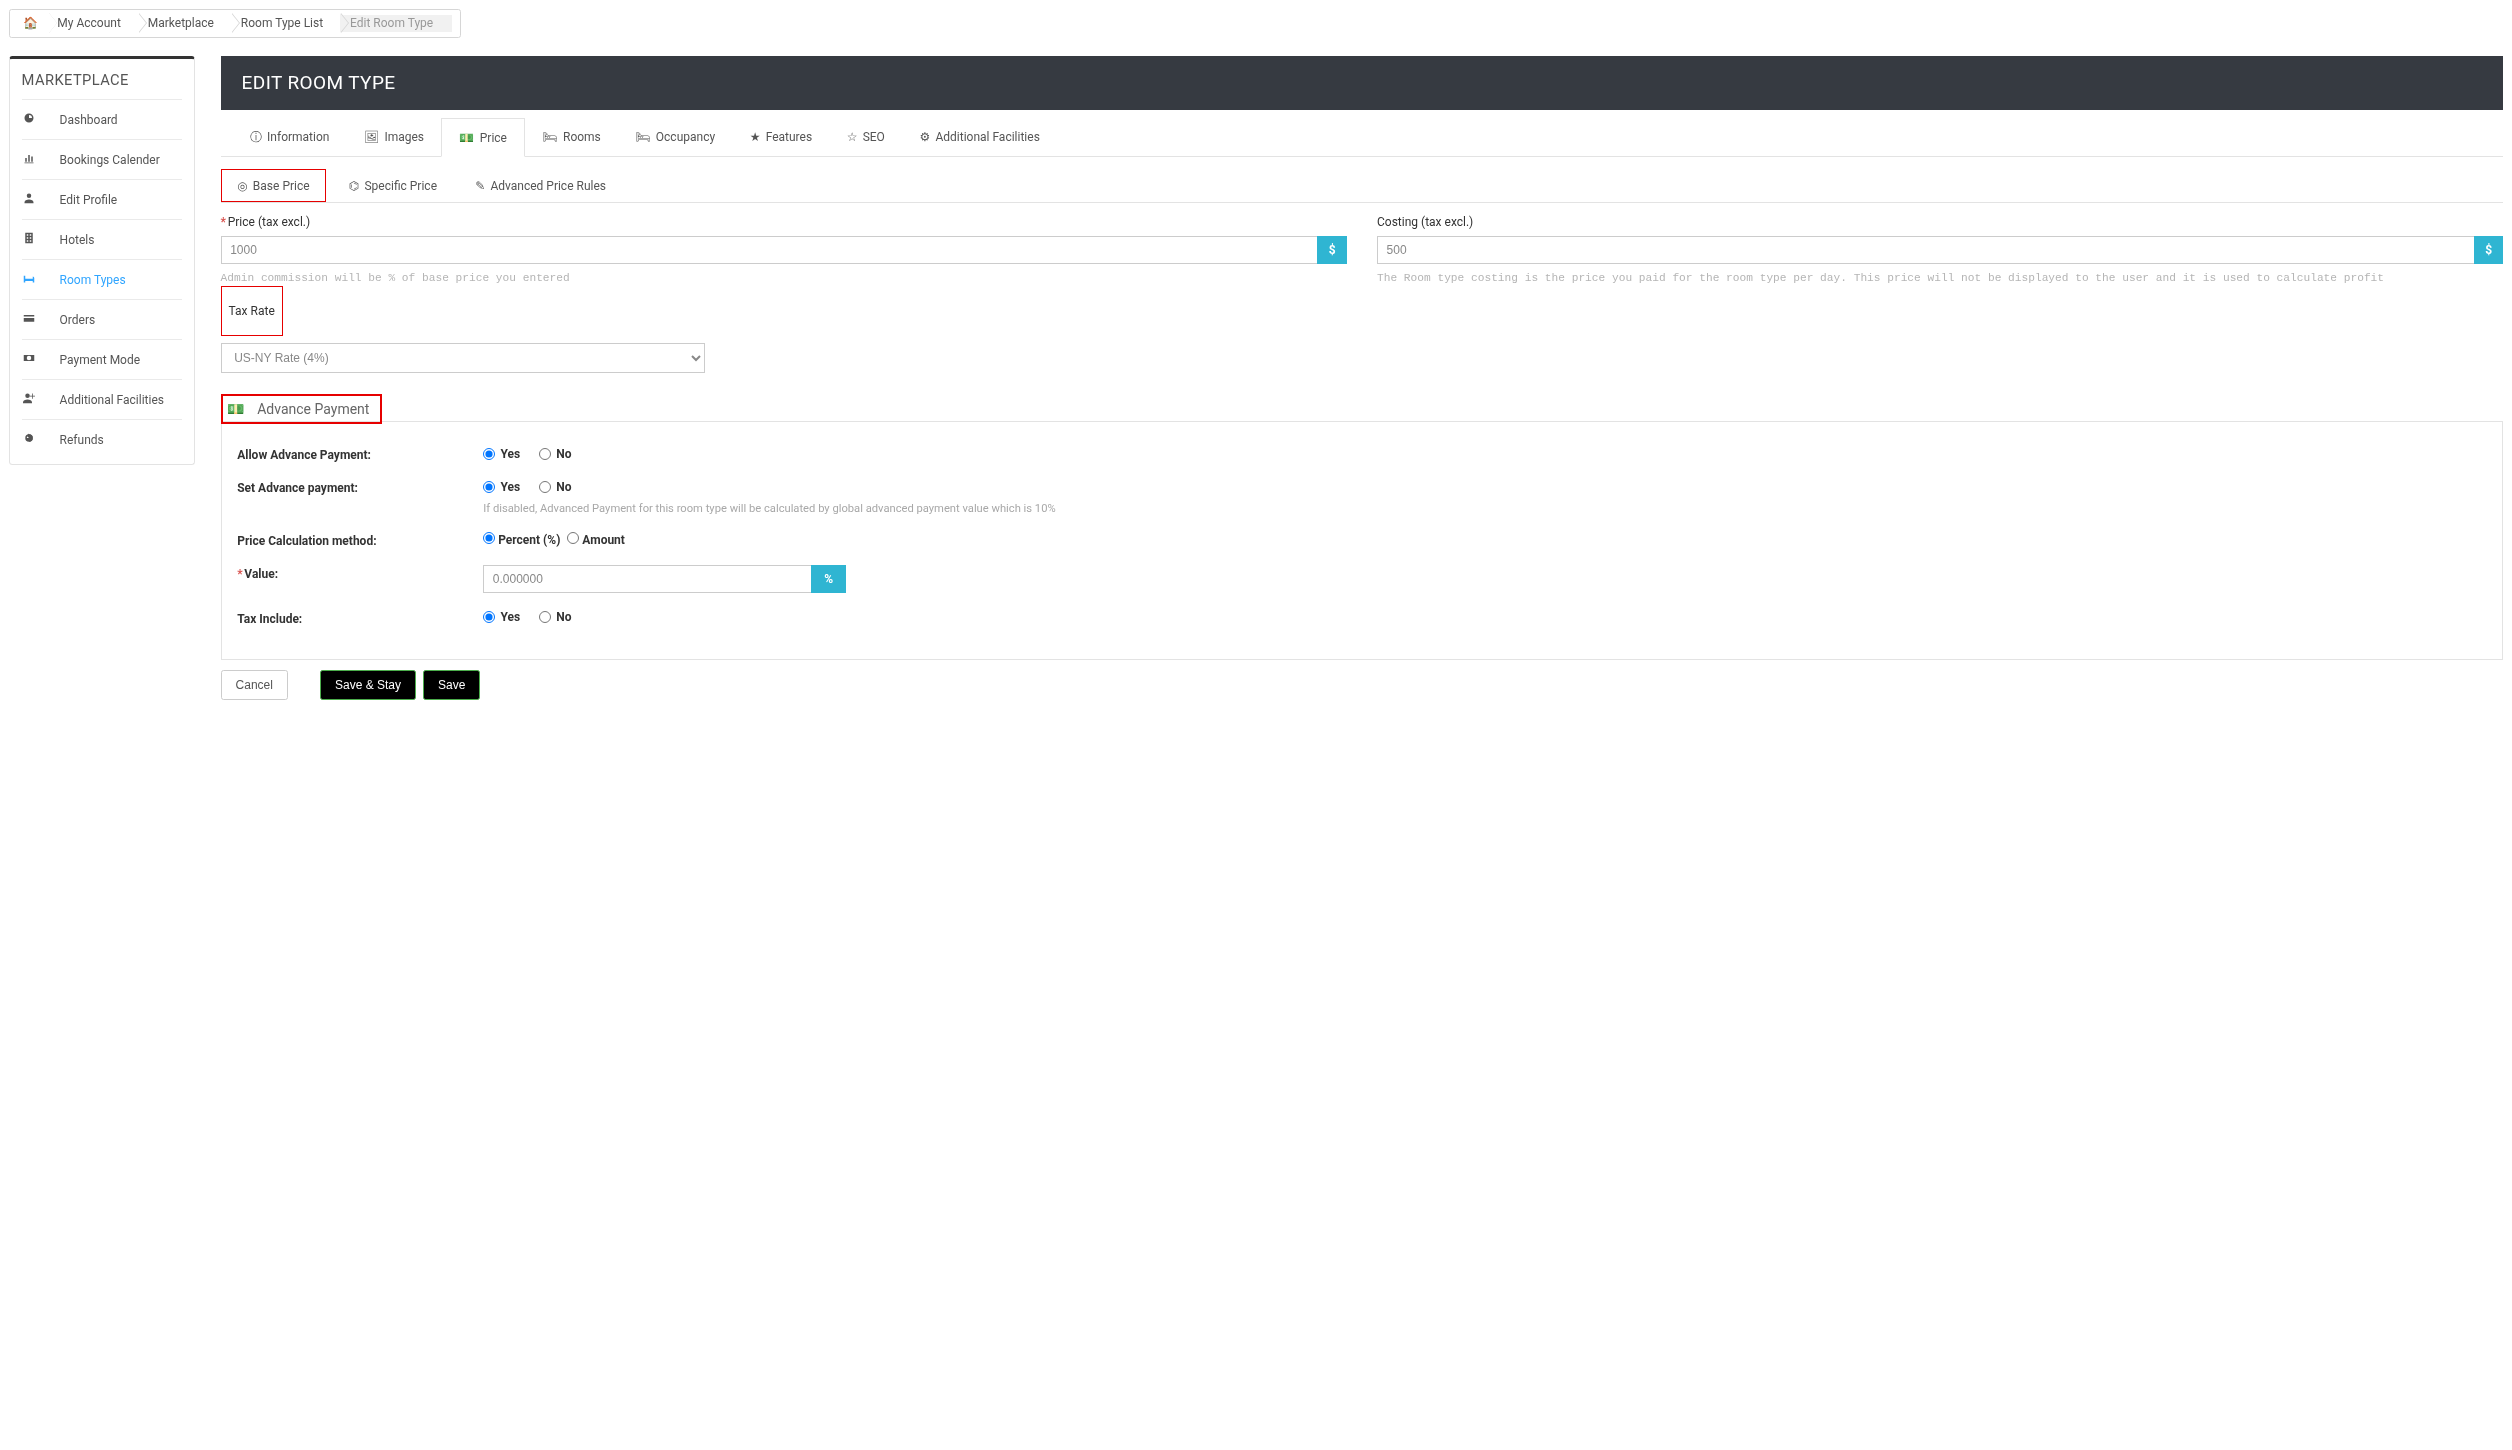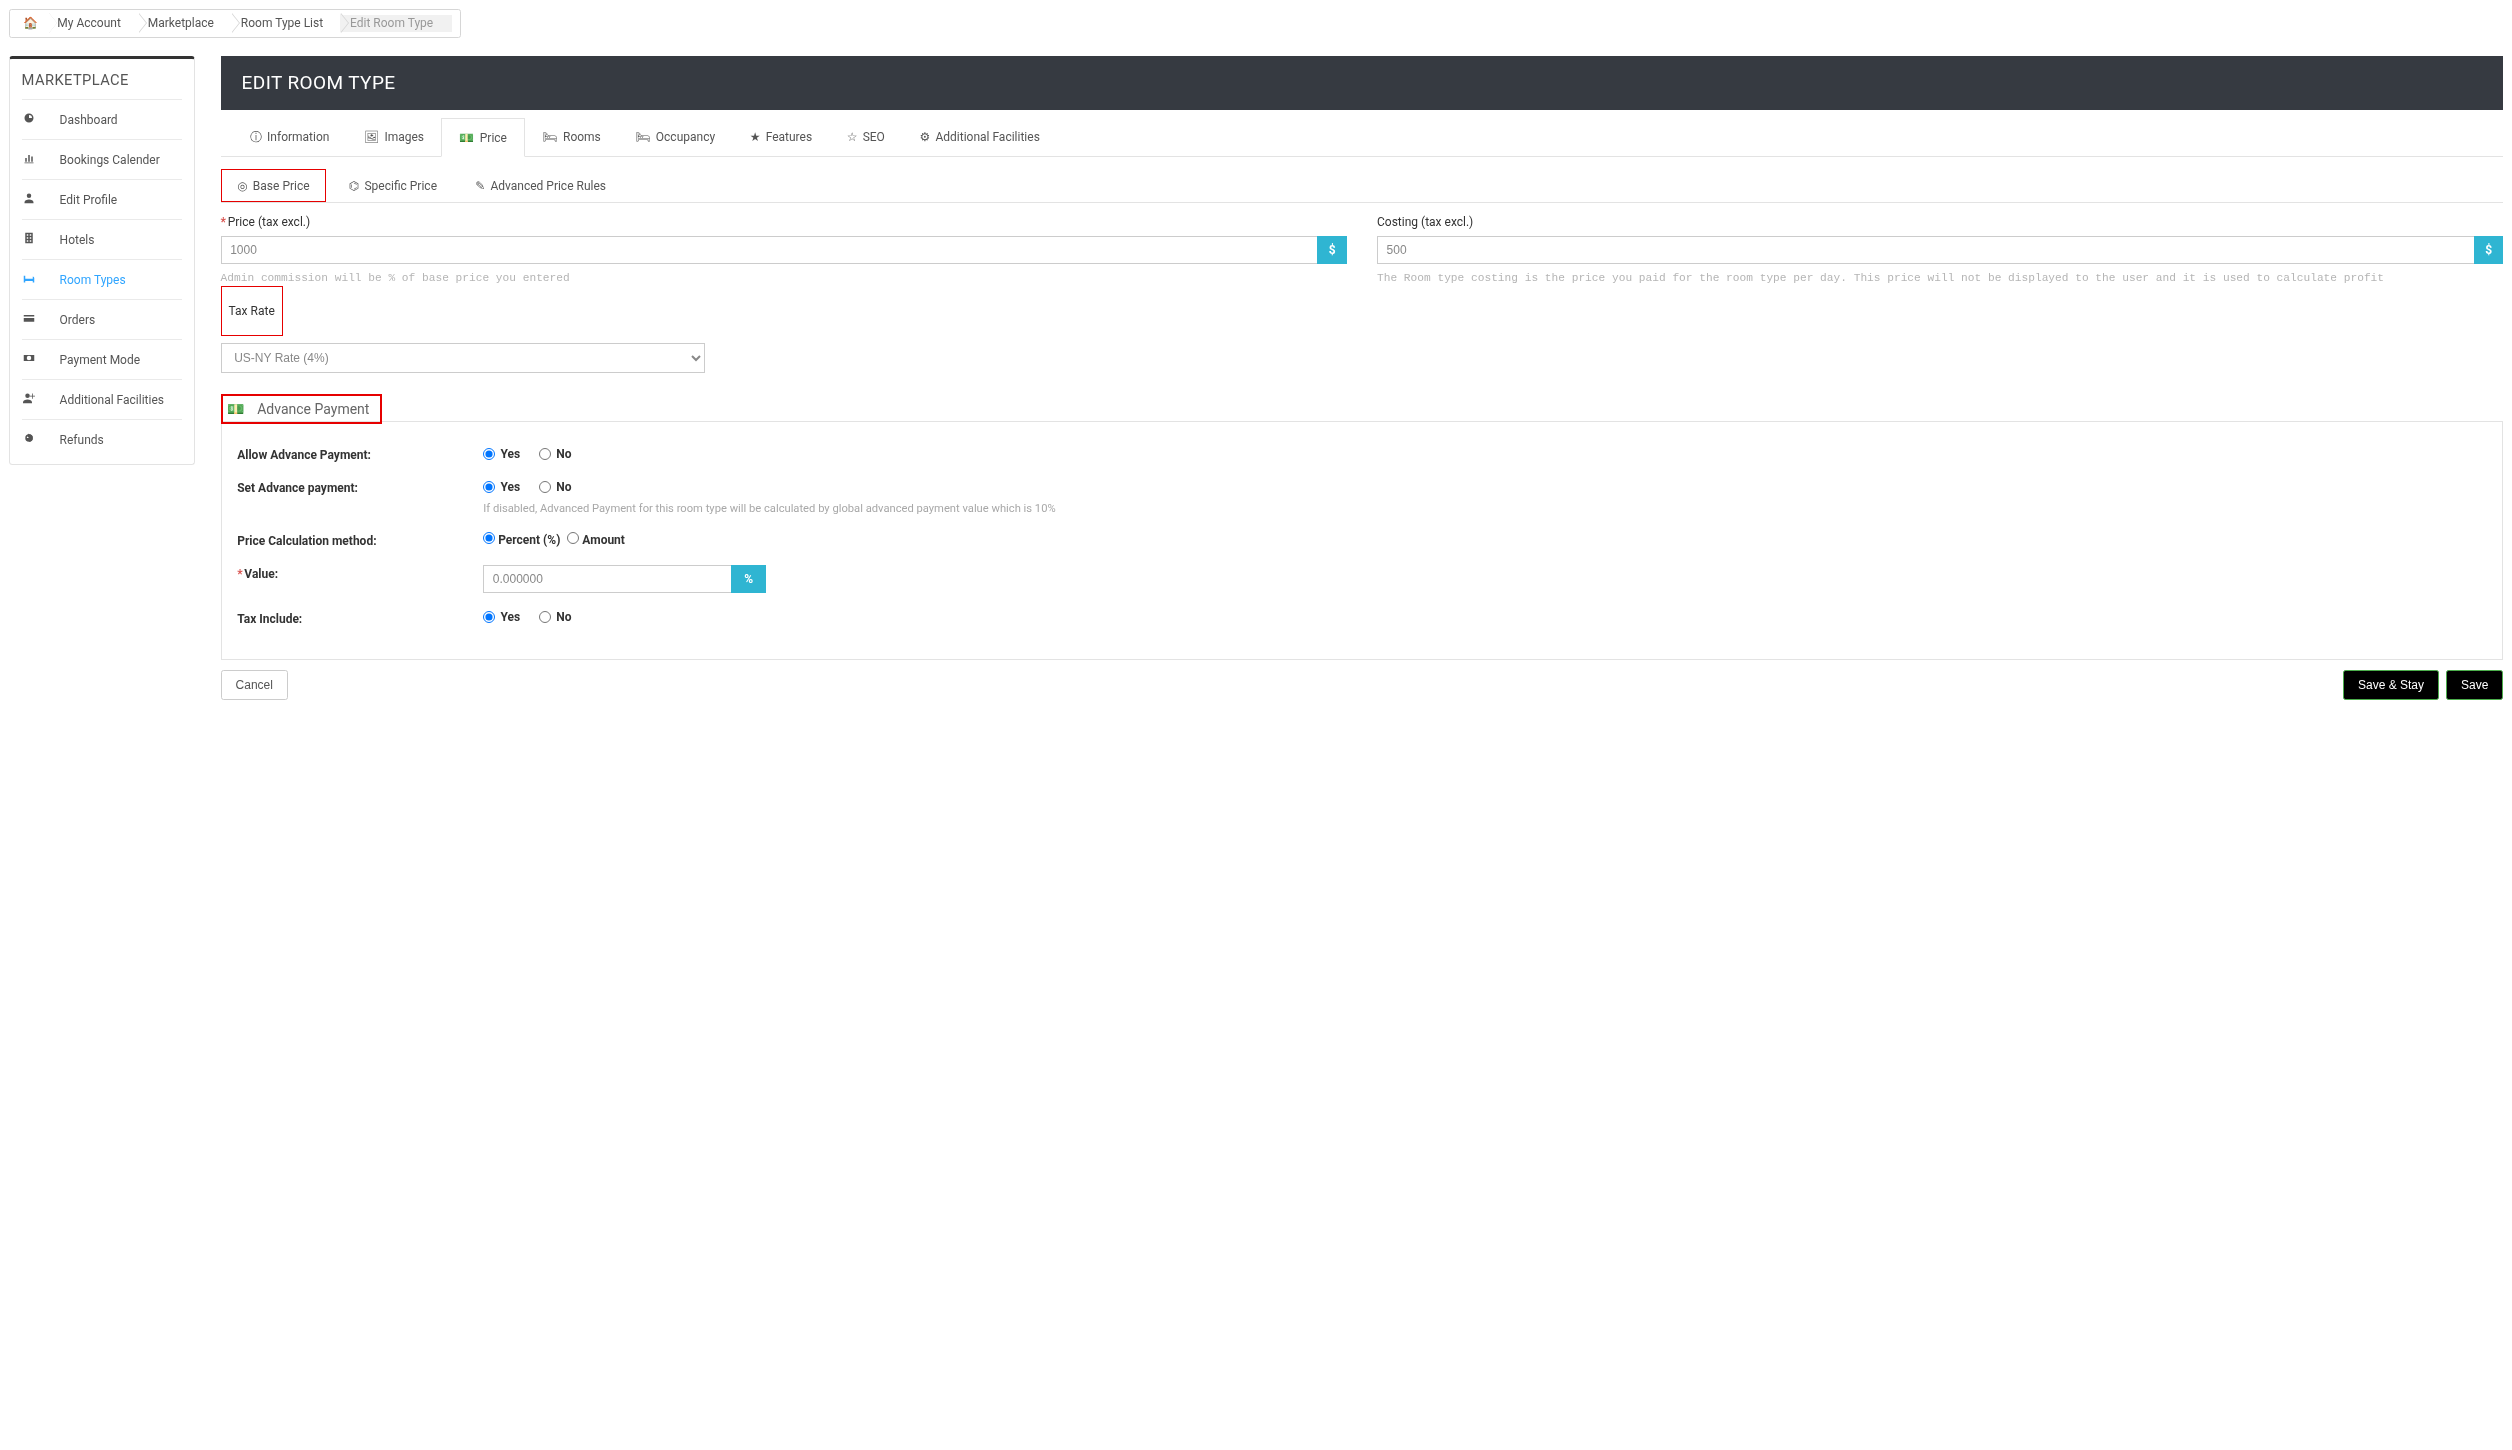--- a/index.html
+++ b/index.html
@@ -52,25 +52,25 @@
 
 .panel { border: 0.9px solid #e3e3e3; padding: 15.6px 15.6px 24px 15.6px; margin-top: -2.6px; }
 .form-row { display: flex; align-items: flex-start; padding: 8.6px 0; }
 .form-row .f-label { width: 246px; font-weight: 700; color: #333; padding-top: 1.7px; }
 .f-control { flex: 1; }
 .radio-line { display: flex; align-items: center; gap: 19px; }
 .radio-line label { display: flex; align-items: center; gap: 5.2px; font-weight: 700; color: #333; }
 .radio-stack { display:flex; flex-direction: row; gap: 7px; }
 .note { color: #a8a8a8; font-size: 11.2px; margin-top: 8.6px; }
 
-.valgrp { display:flex; width:283px; }
+.valgrp { display:flex; width:363px; }
 .valgrp input { flex:1; padding:6px 8.6px; border:0.9px solid #ccc; border-right:none; color:#888; font-size:12px; }
 .valgrp .addon { background:#2fb5d2; color:#fff; padding:6px 12px; border:0.9px solid #2fb5d2; font-weight:700; }
 
-.actions { display:flex; justify-content: space-between; margin-top: 10.4px; }
+.actions { display:flex; margin-top: 10.4px; gap: 32px; }
 .btn { padding: 7px 14px; border-radius: 2.6px; cursor: pointer; font-size: 12px; }
 .btn-default { background: #fff; border:0.9px solid #ccc; color:#555; }
 .btn-success { background:#000000; border:0.9px solid #4cae4c; color:#fff; }
 .btn-group-right { display:flex; gap:7px; }
 svg.ico-svg { width:12px; height:12px; fill: currentColor; }
 input[type=radio] { width:12px; height:12px; }
 </style>
 </head>
 <body>
 

